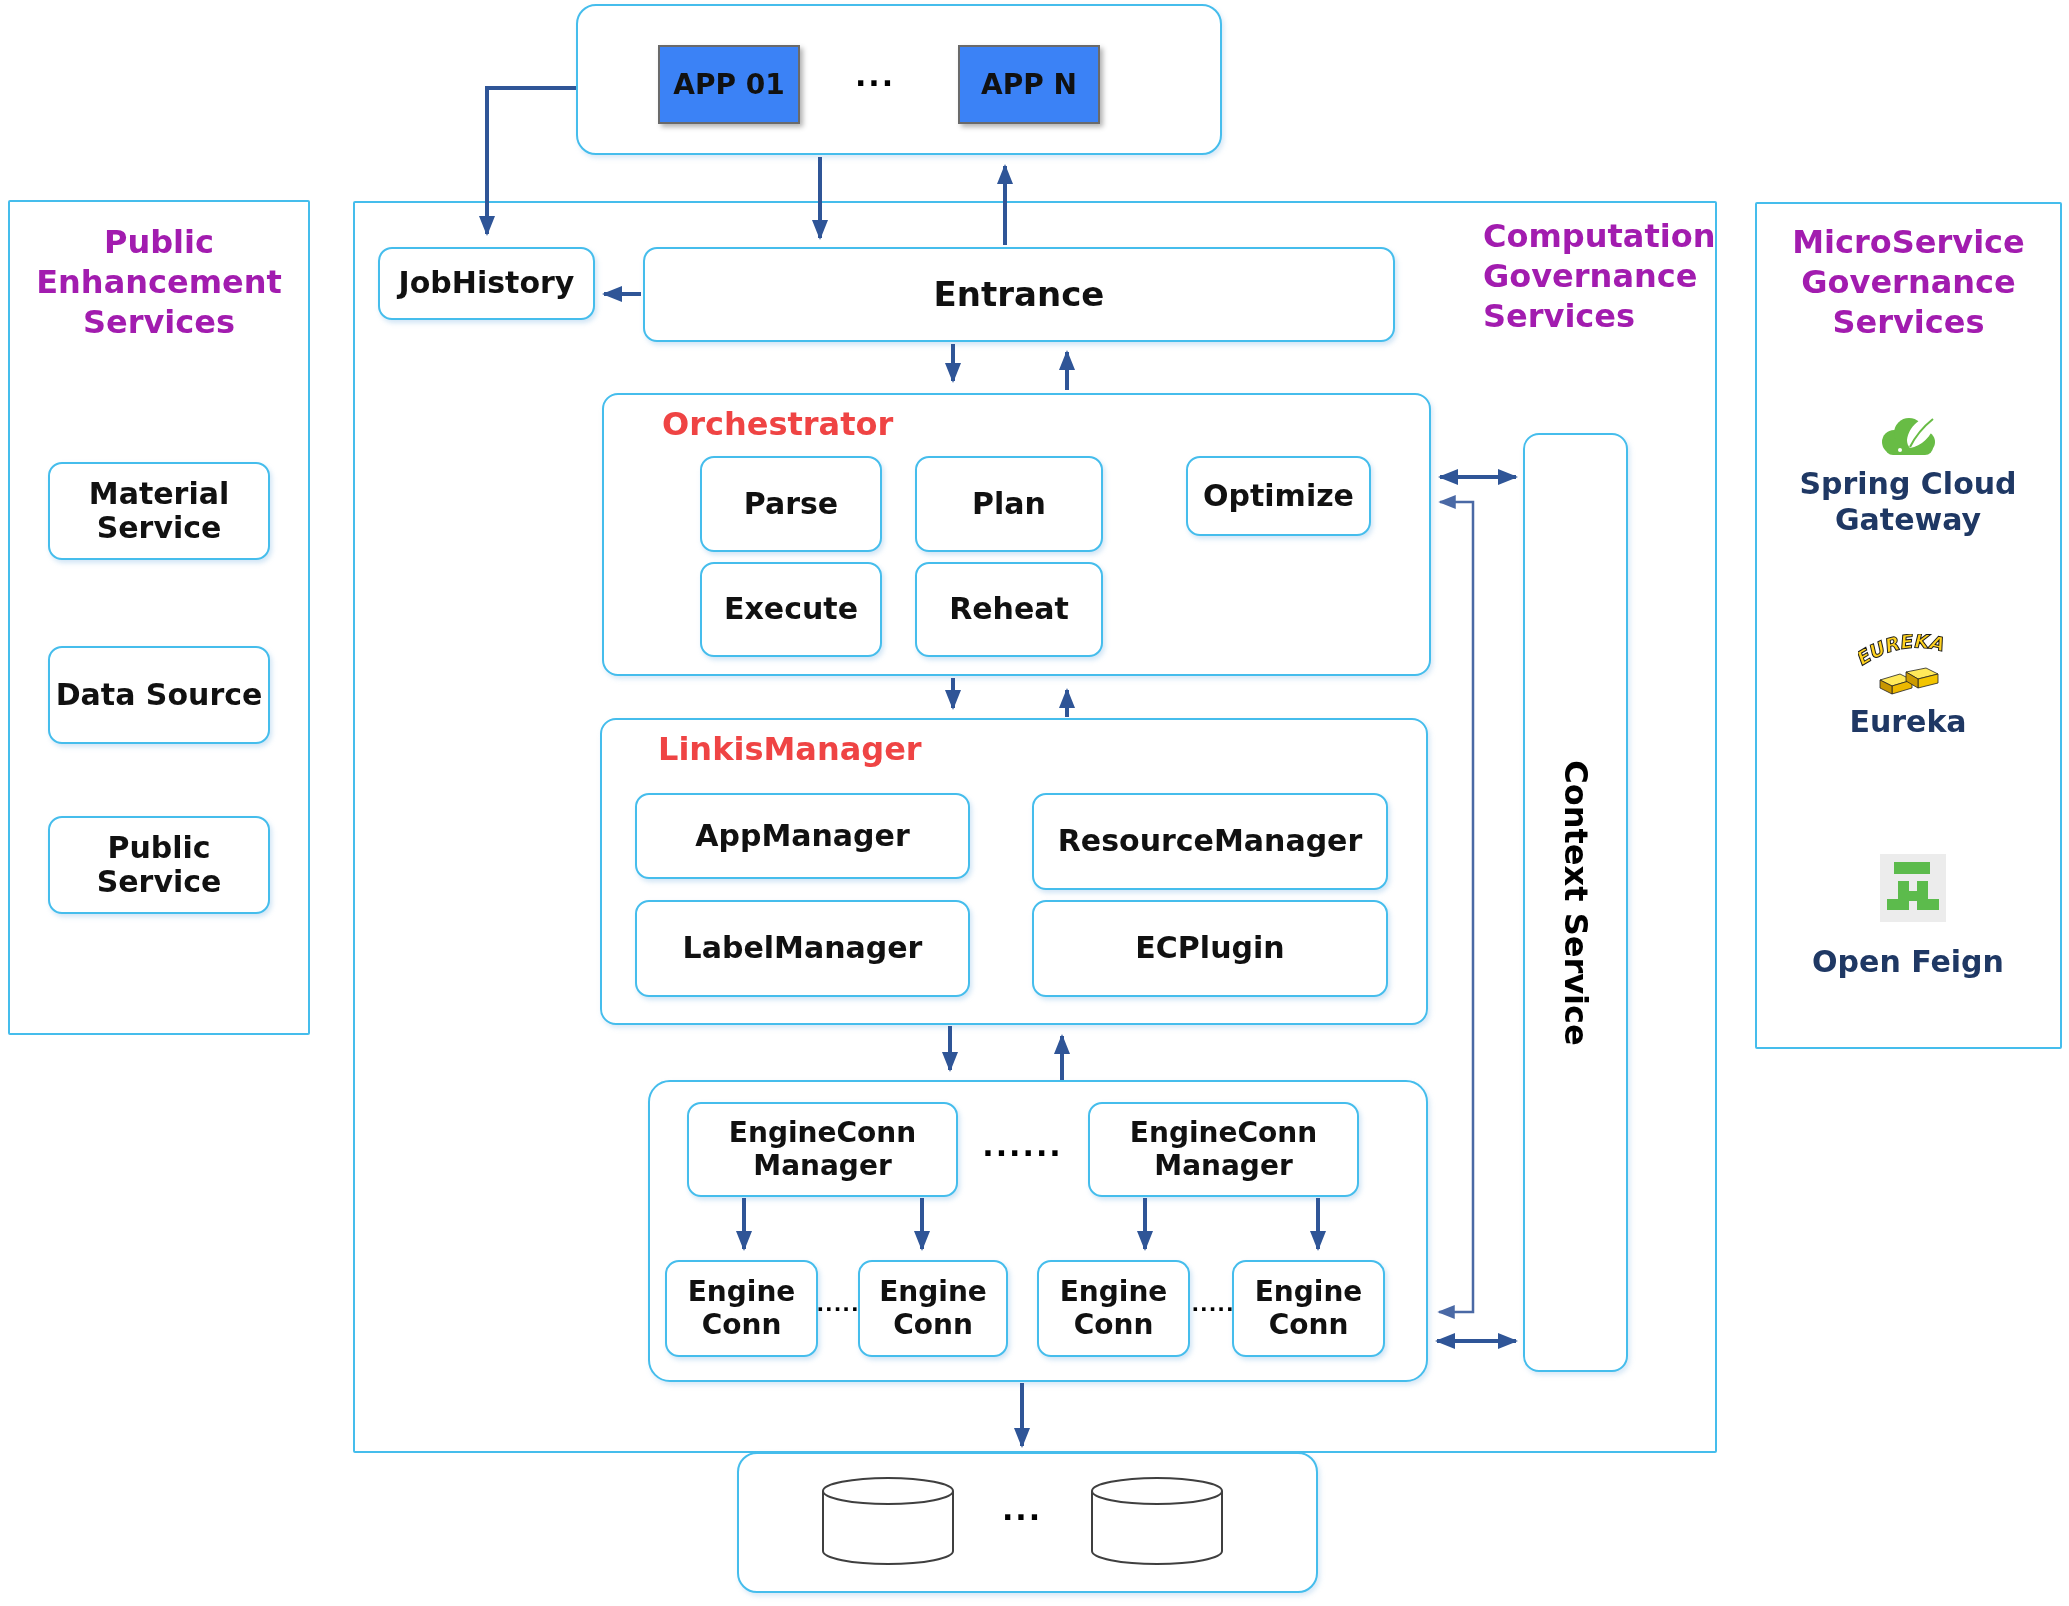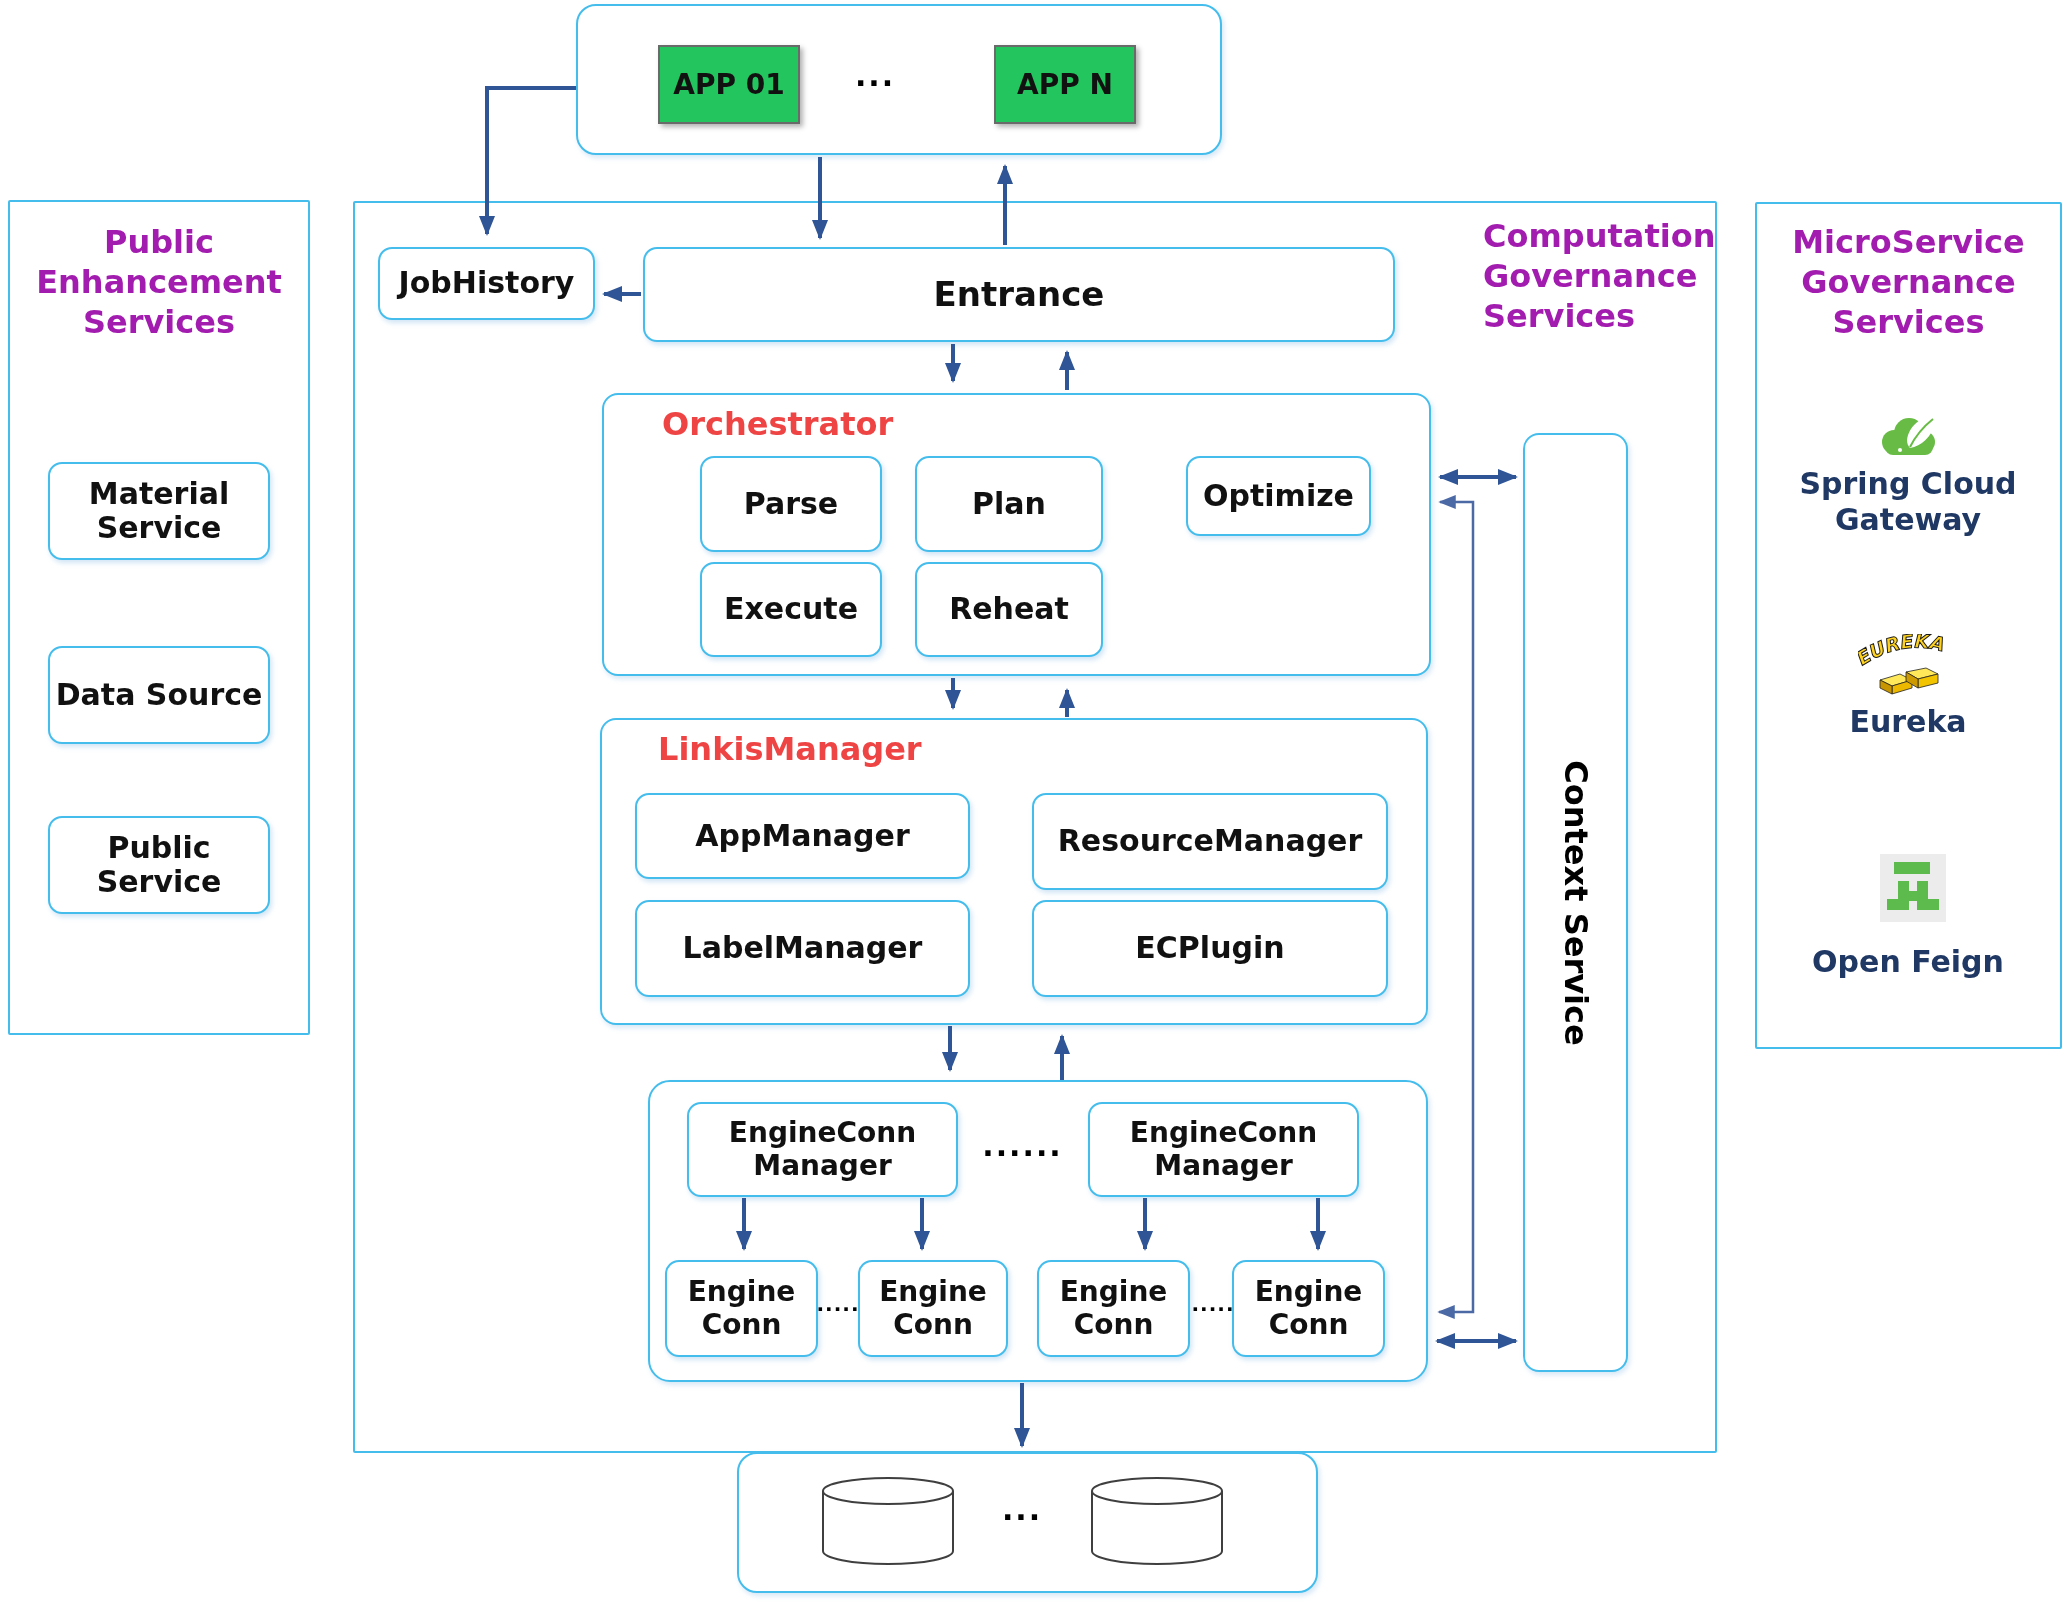--- a/index.html
+++ b/index.html
@@ -23,21 +23,21 @@
     position:absolute;background:#fff;border:2.5px solid #45BDEC;border-radius:16px;
     box-sizing:border-box;box-shadow:2px 3px 5px rgba(140,190,230,.35);
   }
   .title{
     position:absolute;font-weight:700;font-size:32px;line-height:1.25;color:#a21caf;
   }
   .boxtitle{
     position:absolute;font-weight:600;font-size:32px;color:#ef4444;white-space:nowrap;margin-left:40px;
   }
   .graybox{
-    position:absolute;background:#22c55e;border:2.5px solid #6a6a6a;
+    position:absolute;background:#3b82f6;border:2.5px solid #6a6a6a;
     display:flex;align-items:center;justify-content:center;
     font-size:28px;font-weight:700;box-shadow:3px 3px 5px rgba(0,0,0,.30);
     box-sizing:border-box;
   }
   .dots{position:absolute;font-weight:700;color:#000;text-align:center;letter-spacing:2px;}
   .rp-label{position:absolute;text-align:center;font-size:30px;font-weight:600;line-height:1.2;color:#1F3864;}
   .vertical-label{
     position:absolute;font-size:32px;font-weight:600;color:#000;white-space:nowrap;
     transform:translate(-50%,-50%) rotate(90deg);
   }
@@ -47,21 +47,21 @@
 </head>
 <body>
 
 <div class="canvas">
 
   <div class="container" style="left:576px;top:4px;width:646px;height:151px;border-radius:20px;"></div>
   <div class="graybox" style="left:658px;top:45px;width:142px;height:79px;">
     <span>APP 01</span>
   </div>
   <div class="dots" style="left:845px;top:58px;width:60px;font-size:30px;">...</div>
-  <div class="graybox" style="left:958px;top:45px;width:142px;height:79px;margin-left:36px;">
+  <div class="graybox" style="left:958px;top:45px;width:142px;height:79px;">
     <span>APP N</span>
   </div>
 
   <div class="panel" style="left:8px;top:200px;width:302px;height:835px;"></div>
   <div class="title" style="left:20px;top:222px;width:278px;text-align:center;">Public Enhancement Services</div>
   <div class="cyanbox" style="left:48px;top:462px;width:222px;height:98px;">
     <span>Material Service</span>
   </div>
   <div class="cyanbox" style="left:48px;top:646px;width:222px;height:98px;">
     <span>Data Source</span>

